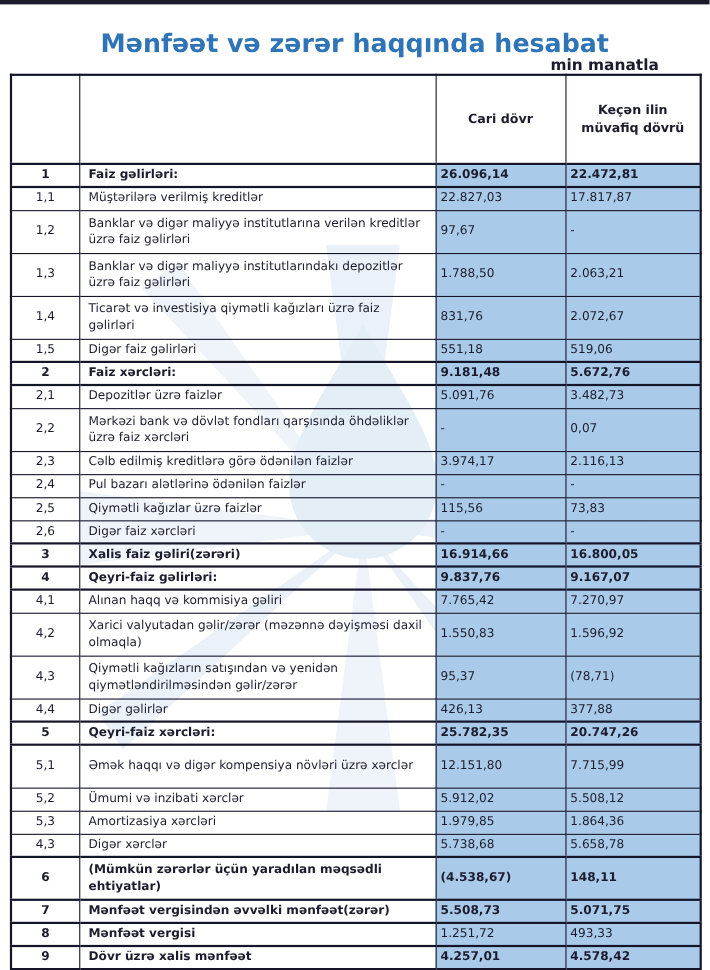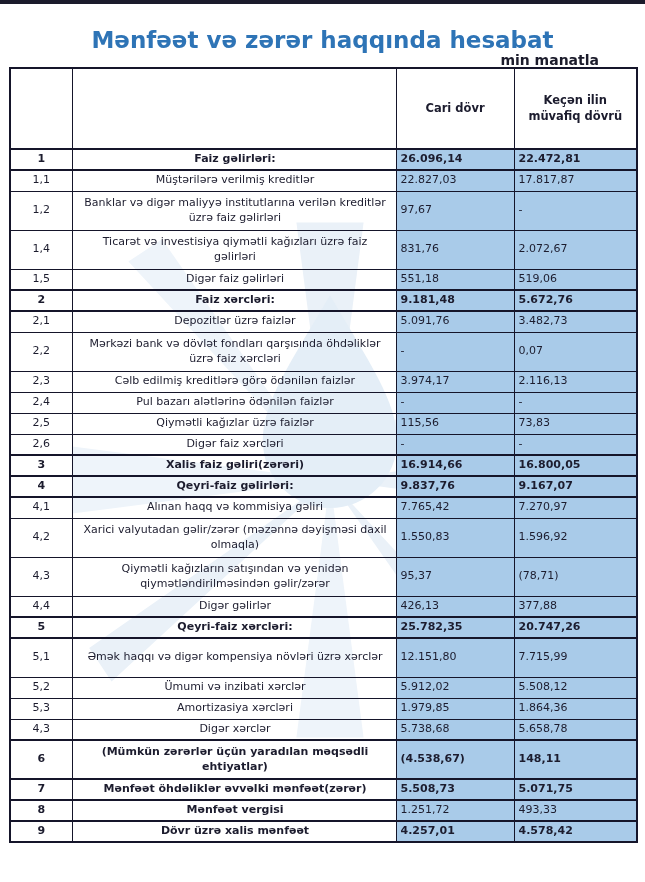--- a/index.html
+++ b/index.html
@@ -30,21 +30,21 @@
     position:absolute;left:9px;top:67px;z-index:1;
     width:627px;border-collapse:collapse;table-layout:fixed;
     font-size:11px;color:var(--text);
   }
   table.report{border:2px solid var(--border-dark);}
   td,th{border:1px solid var(--border-dark);vertical-align:middle;line-height:1.35;}
   thead th{height:81px;background:#ffffff;font-size:11.5px;font-weight:bold;text-align:center;padding:2px 6px;}
   tbody tr.single{height:21px;}
   tbody tr.tall{height:39px;}
   td.num{text-align:center;padding:1px 2px;}
-  td.label{text-align:center;padding:1px 6px 1px 8px;}
+  td.label{text-align:left;padding:1px 6px 1px 8px;}
   td.val{padding:1px 8px 1px 4px;background:var(--cell-blue);}
   tr.section td{font-weight:bold;border-top-width:2px;border-bottom-width:2px;}
   tr.section td.val-normal{font-weight:normal;}
 </style>
 </head>
 <body>
 
 <div class="top-strip"></div>
 
 <div class="page-title">Mənfəət və zərər haqqında hesabat</div>
@@ -93,20 +93,26 @@
         <td class="val">22.827,03</td>
         <td class="val">17.817,87</td>
       </tr>
       <tr class="tall">
         <td class="num">1,2</td>
         <td class="label">Banklar və digər maliyyə institutlarına verilən kreditlər üzrə faiz gəlirləri</td>
         <td class="val">97,67</td>
         <td class="val">-</td>
       </tr>
       <tr class="tall">
+        <td class="num">1,3</td>
+        <td class="label">Banklar və digər maliyyə institutlarındakı depozitlər üzrə faiz gəlirləri</td>
+        <td class="val">1.788,50</td>
+        <td class="val">2.063,21</td>
+      </tr>
+      <tr class="tall">
         <td class="num">1,4</td>
         <td class="label">Ticarət və investisiya qiymətli kağızları üzrə faiz gəlirləri</td>
         <td class="val">831,76</td>
         <td class="val">2.072,67</td>
       </tr>
       <tr class="single">
         <td class="num">1,5</td>
         <td class="label">Digər faiz gəlirləri</td>
         <td class="val">551,18</td>
         <td class="val">519,06</td>
@@ -220,21 +226,21 @@
         <td class="val">5.658,78</td>
       </tr>
       <tr class="section tall">
         <td class="num">6</td>
         <td class="label">(Mümkün zərərlər üçün yaradılan məqsədli ehtiyatlar)</td>
         <td class="val">(4.538,67)</td>
         <td class="val">148,11</td>
       </tr>
       <tr class="section single">
         <td class="num">7</td>
-        <td class="label">Mənfəət öhdəliklər əvvəlki mənfəət(zərər)</td>
+        <td class="label">Mənfəət vergisindən əvvəlki mənfəət(zərər)</td>
         <td class="val">5.508,73</td>
         <td class="val">5.071,75</td>
       </tr>
       <tr class="section single">
         <td class="num">8</td>
         <td class="label">Mənfəət vergisi</td>
         <td class="val val-normal">1.251,72</td>
         <td class="val val-normal">493,33</td>
       </tr>
       <tr class="section single">

